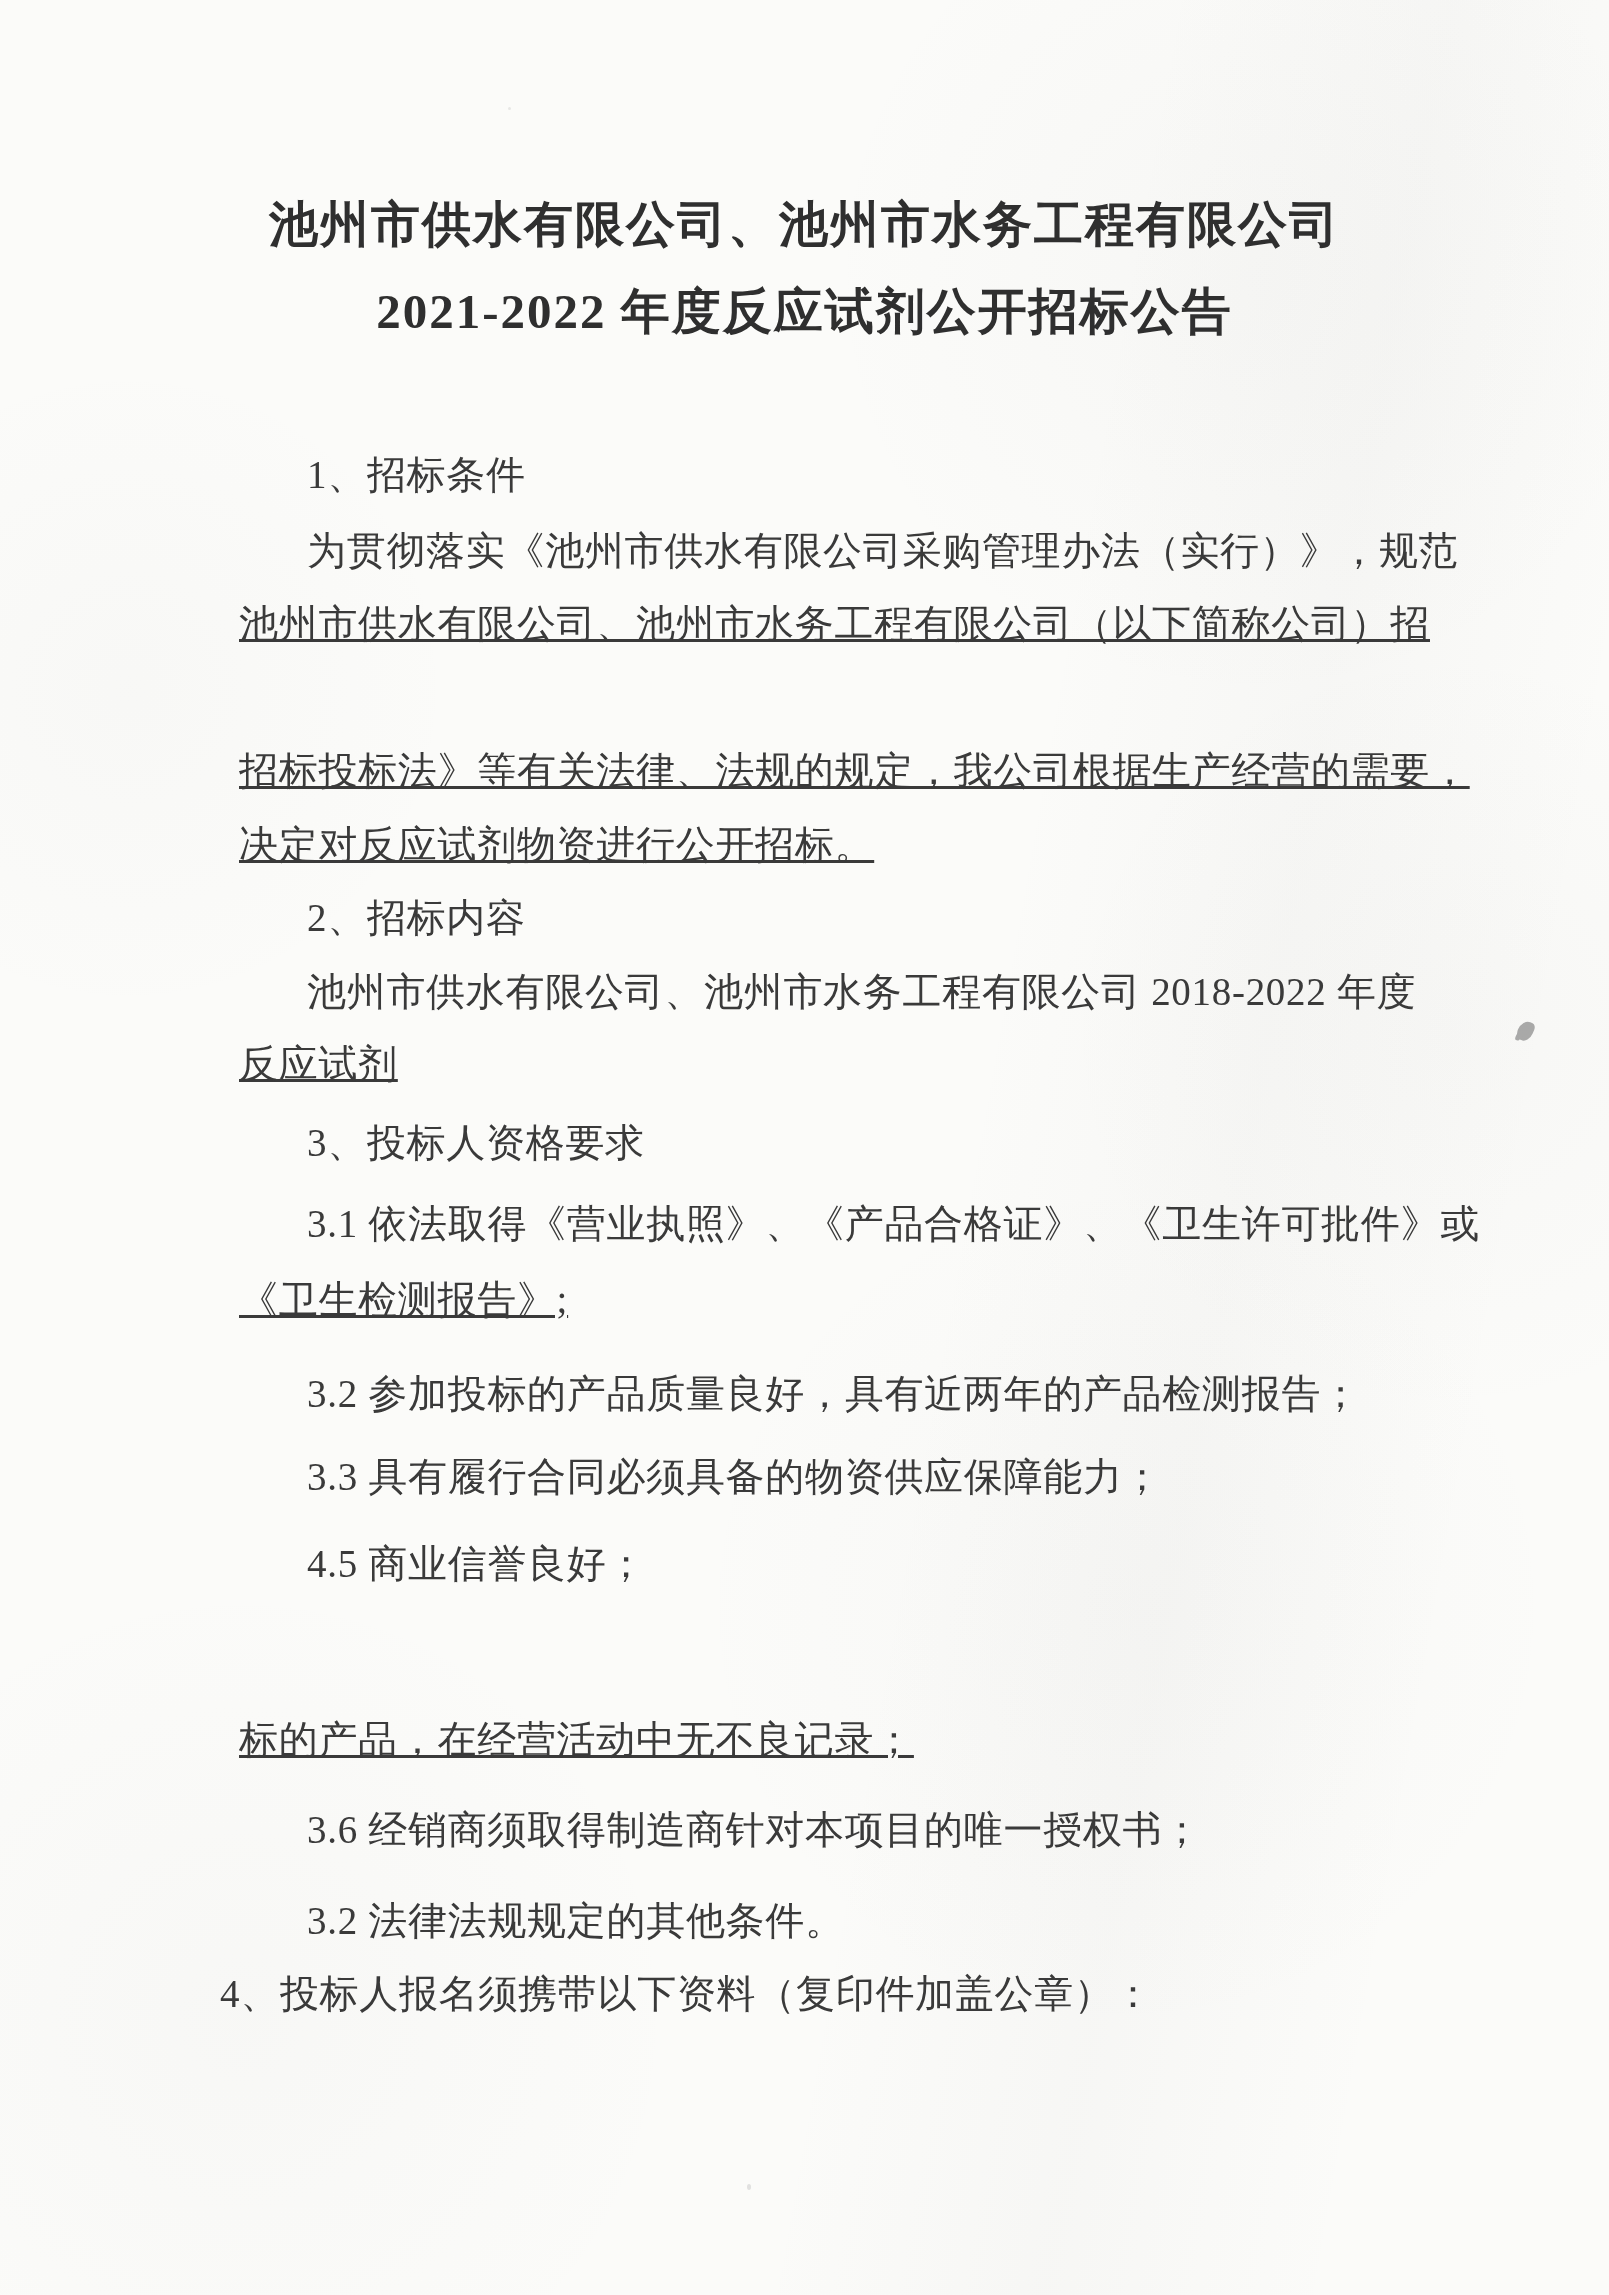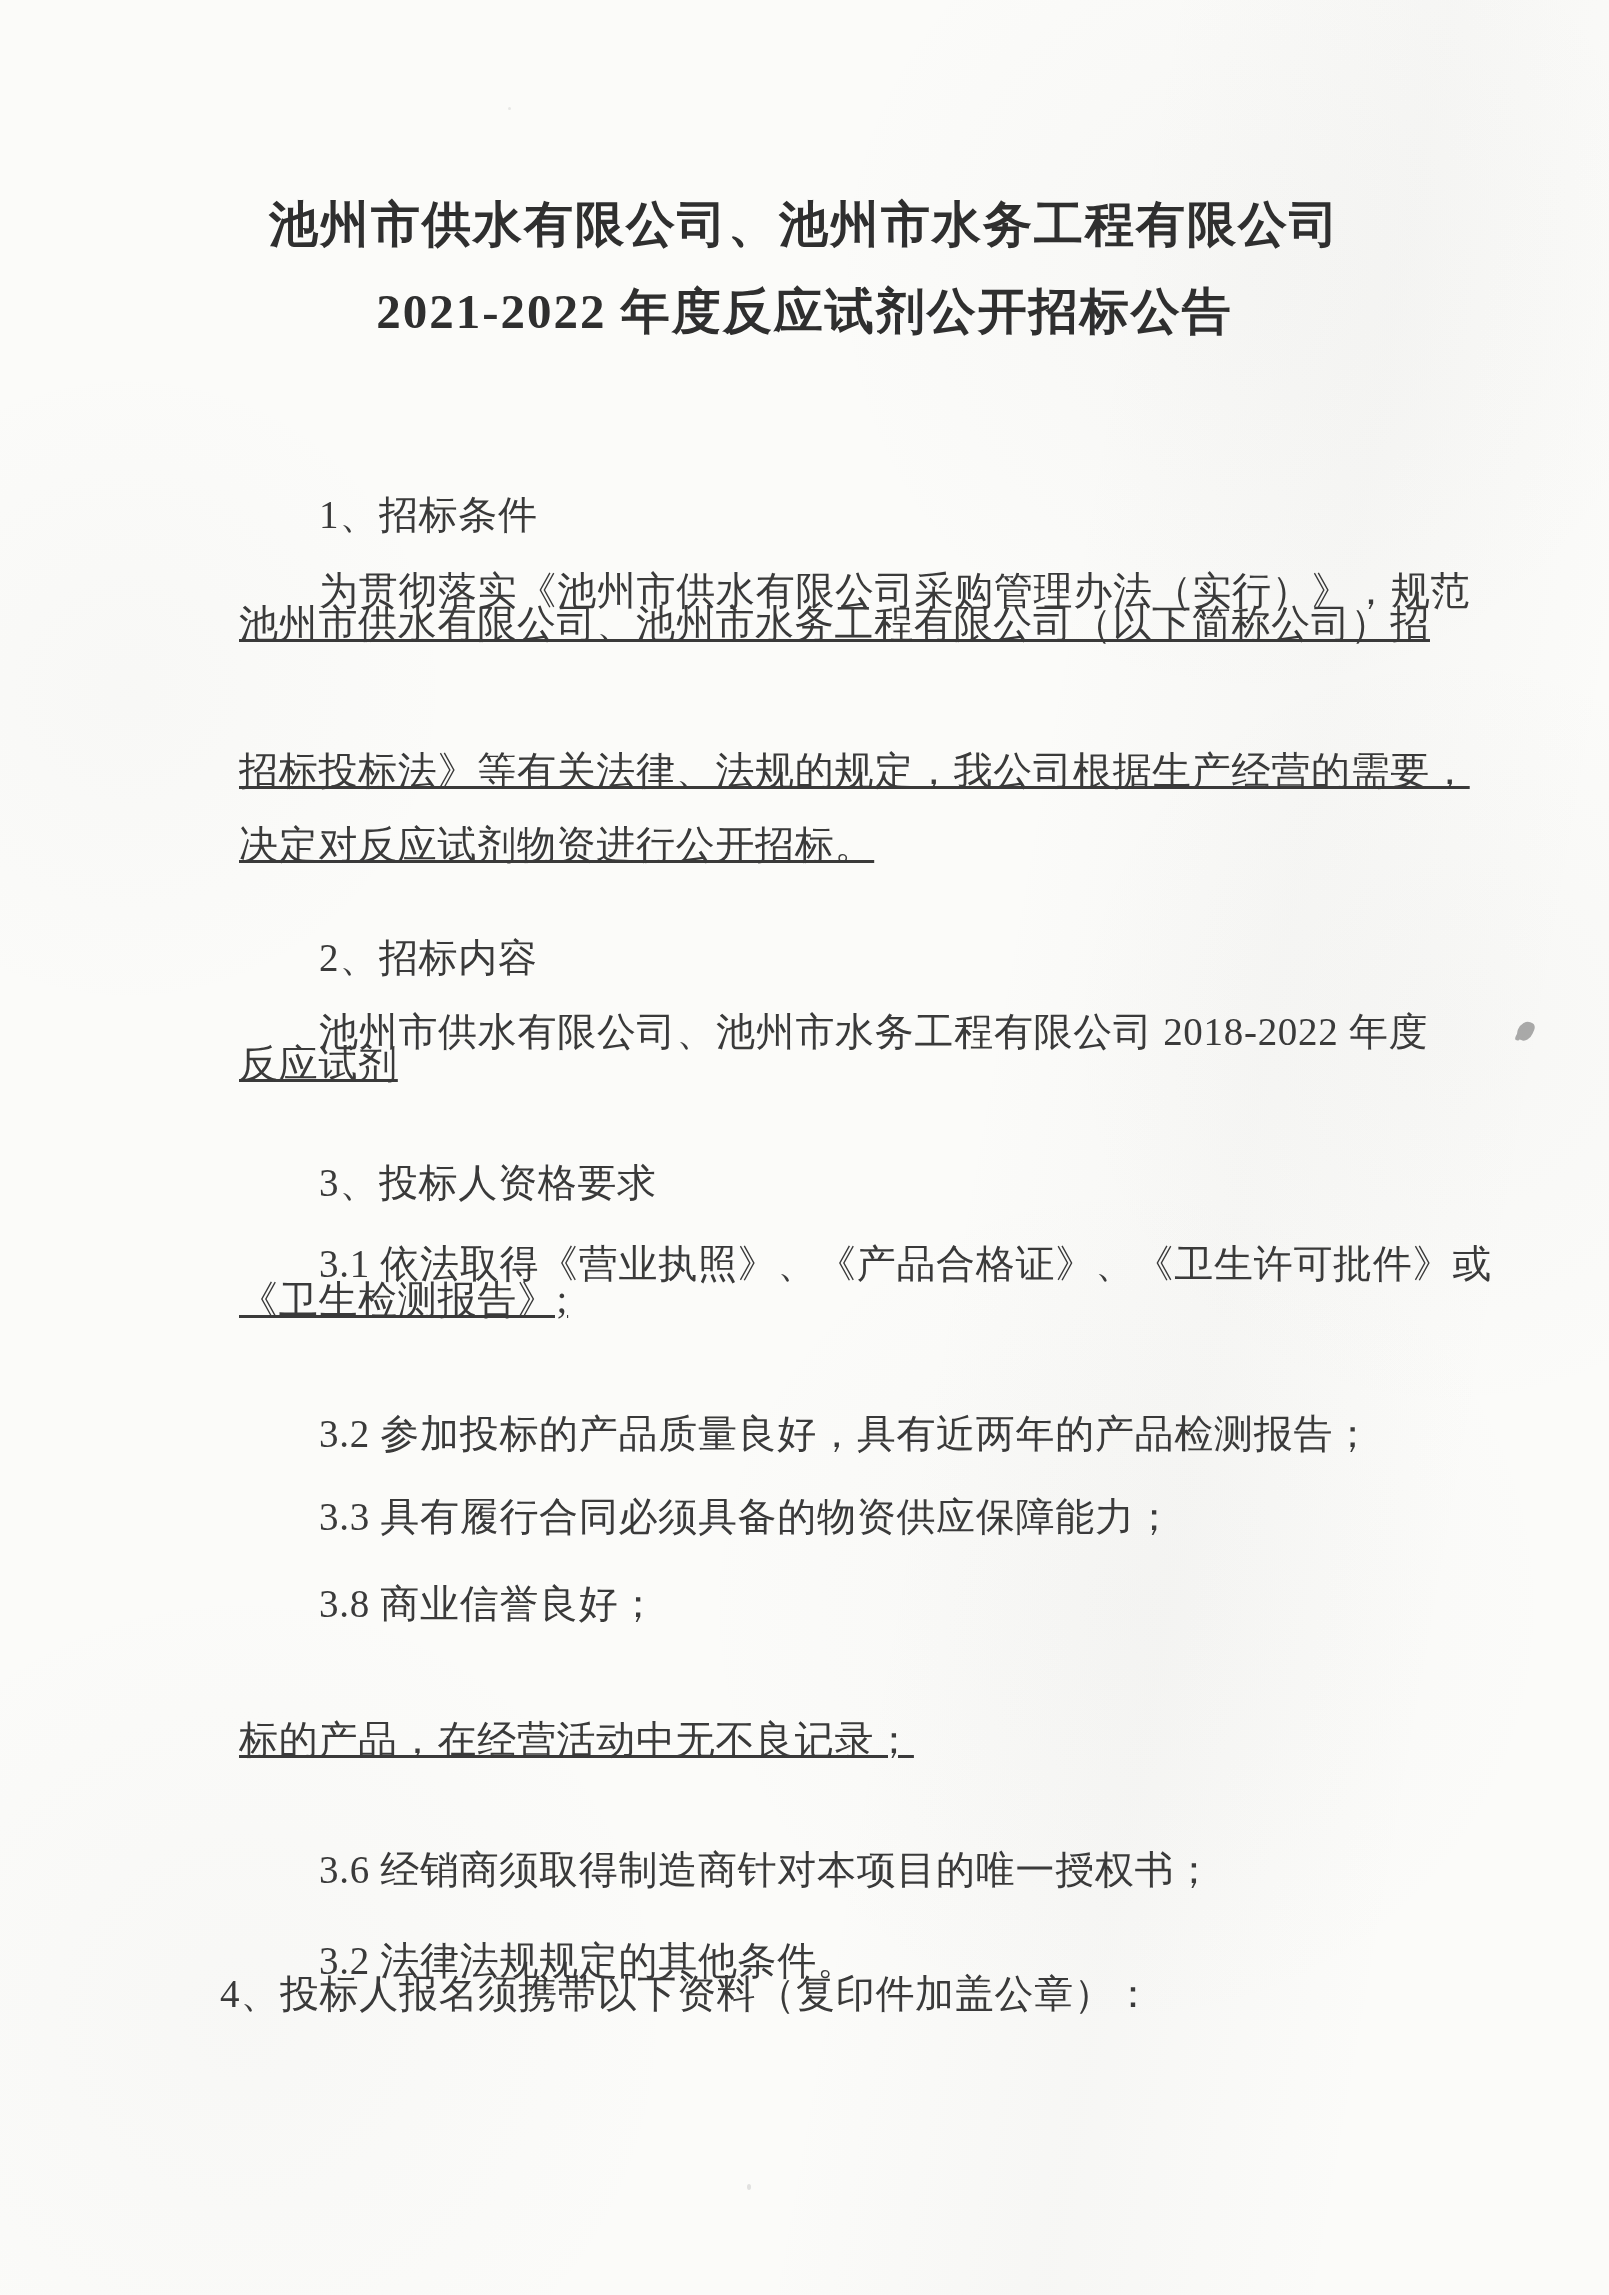--- a/index.html
+++ b/index.html
@@ -42,21 +42,21 @@
   .title-line {
     left: 0;
     width: 100%;
     text-align: center;
     font-size: 49px;
     font-weight: bold;
     letter-spacing: 2px;
     color: var(--title-ink);
   }
   
-  .first { left: 319px; margin-top: 40px; }
+  .first { left: 307px; }
   .wrap  { left: 239px; text-decoration: underline; }
   .hang  { left: 220px; }
 
   .speck {
     position: absolute;
     border-radius: 50%;
     background: rgba(110,110,110,0.35);
   }
   .smudge {
     position: absolute;
@@ -87,21 +87,21 @@
 
   <div class="line first" style="top:894px">2、招标内容</div>
   <div class="line first" style="top:968px">池州市供水有限公司、池州市水务工程有限公司 2018-2022 年度</div>
   <div class="line wrap" style="top:1040px">反应试剂</div>
 
   <div class="line first" style="top:1119px">3、投标人资格要求</div>
   <div class="line first" style="top:1200px">3.1 依法取得《营业执照》、《产品合格证》、《卫生许可批件》或</div>
   <div class="line wrap" style="top:1276px">《卫生检测报告》;</div>
   <div class="line first" style="top:1370px">3.2 参加投标的产品质量良好，具有近两年的产品检测报告；</div>
   <div class="line first" style="top:1453px">3.3 具有履行合同必须具备的物资供应保障能力；</div>
-  <div class="line first" style="top:1540px">3.8 商业信誉良好；</div>
+  <div class="line first" style="top:1540px">4.5 商业信誉良好；</div>
   <div class="line wrap" style="top:1716px">标的产品，在经营活动中无不良记录；</div>
   <div class="line first" style="top:1806px">3.6 经销商须取得制造商针对本项目的唯一授权书；</div>
   <div class="line first" style="top:1897px">3.2 法律法规规定的其他条件。</div>
 
   <div class="line hang" style="top:1970px">4、投标人报名须携带以下资料（复印件加盖公章）：</div>
 
   <div class="smudge"></div>
   <div class="speck" style="left:335px; top:621px; width:4.7px; height:4.7px;"></div>
   <div class="speck" style="left:747px; top:2184px; width:4px; height:6px; opacity:.5;"></div>
   <div class="speck" style="left:508px; top:107px; width:3.3px; height:3.3px; opacity:.4;"></div>

